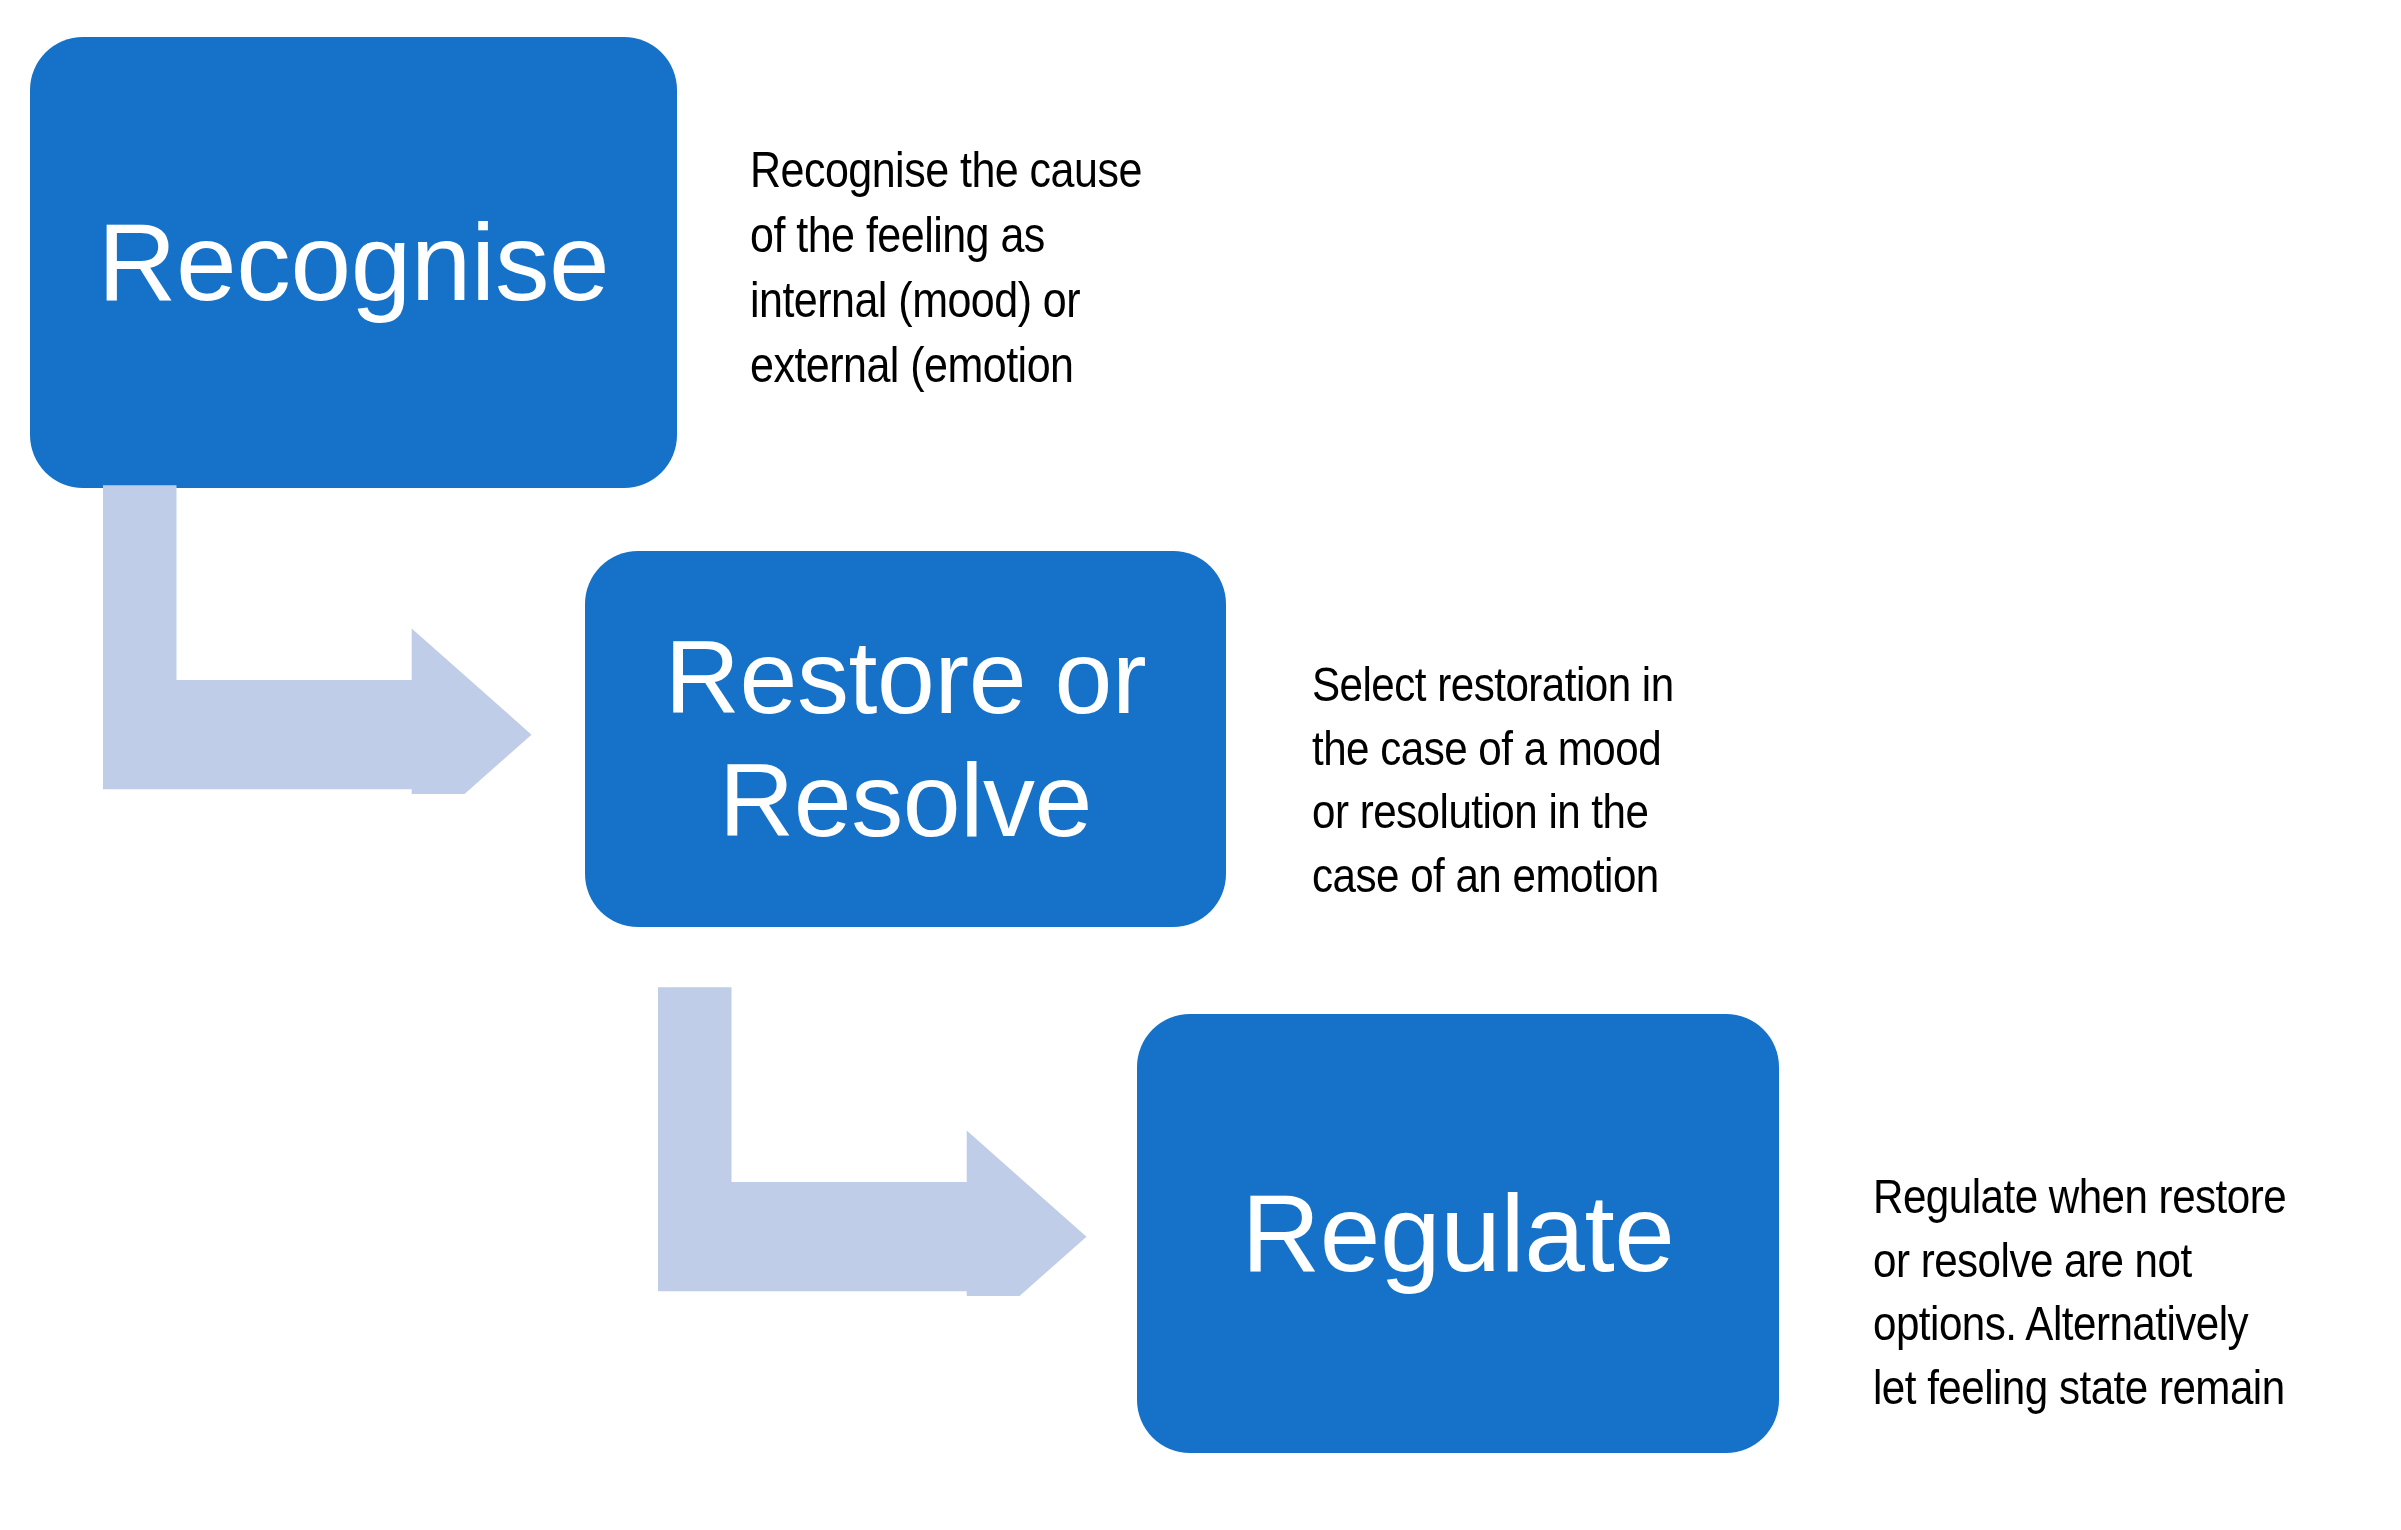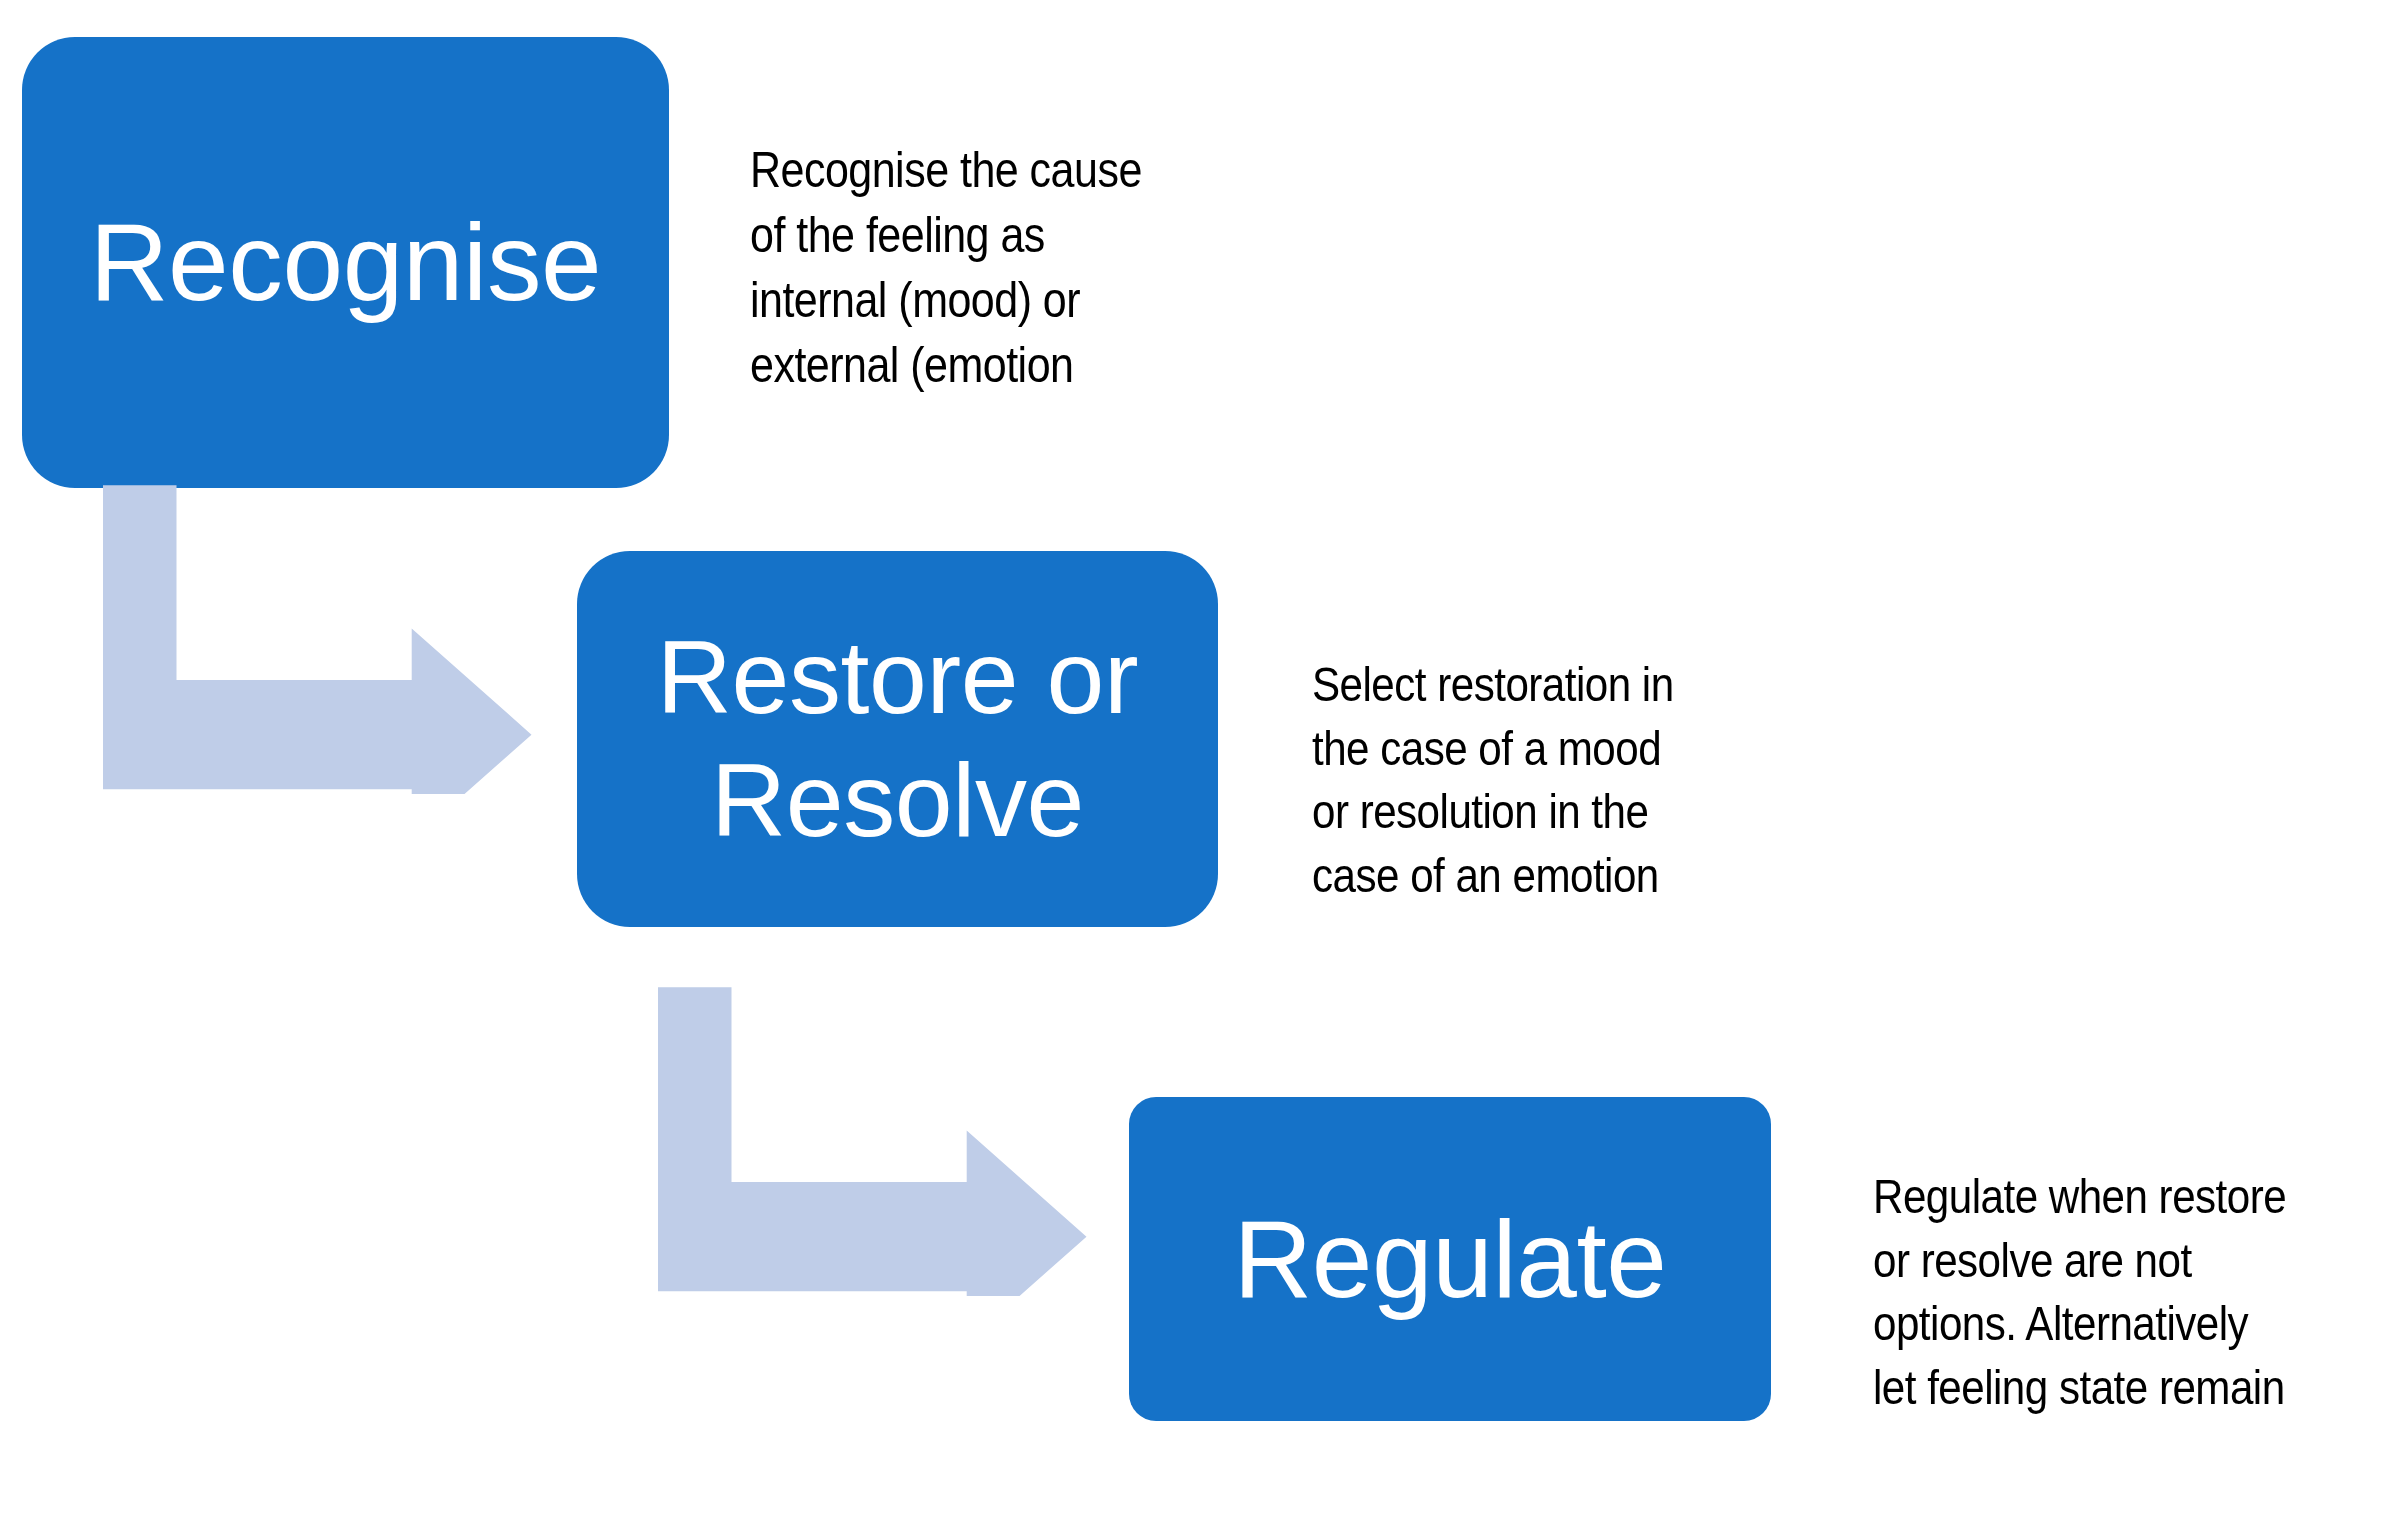--- a/index.html
+++ b/index.html
@@ -22,20 +22,21 @@
 
   
   .node {
     position: absolute;
     display: flex;
     align-items: center;
     justify-content: center;
     border-radius: 53px;
     box-sizing: border-box;
     color: #ffffff;
+    margin-left: 8px;
   }
   .node-label {
     font-family: "Liberation Sans", "DejaVu Sans", sans-serif;
     font-weight: 400;
     text-align: center;
     line-height: 1.18;
     letter-spacing: -0.4px;
     white-space: pre-line;
     color: #ffffff;
   }
@@ -46,22 +47,22 @@
   }
   #node-recognise .node-label { font-size: 109px; }
 
   #node-restore {
     left: 577px; top: 551px;
     width: 641px; height: 376px;
   }
   #node-restore .node-label { font-size: 104px; }
 
   #node-regulate {
-    left: 1129px; top: 1097px;
-    width: 642px; height: 324px; border-radius: 27px;
+    left: 1129px; top: 1014px;
+    width: 642px; height: 439px;
   }
   #node-regulate .node-label { font-size: 109px; }
 
   
   .arrow-connector {
     position: absolute;
     pointer-events: none;
   }
   .arrow-connector svg { display: block; }
 

